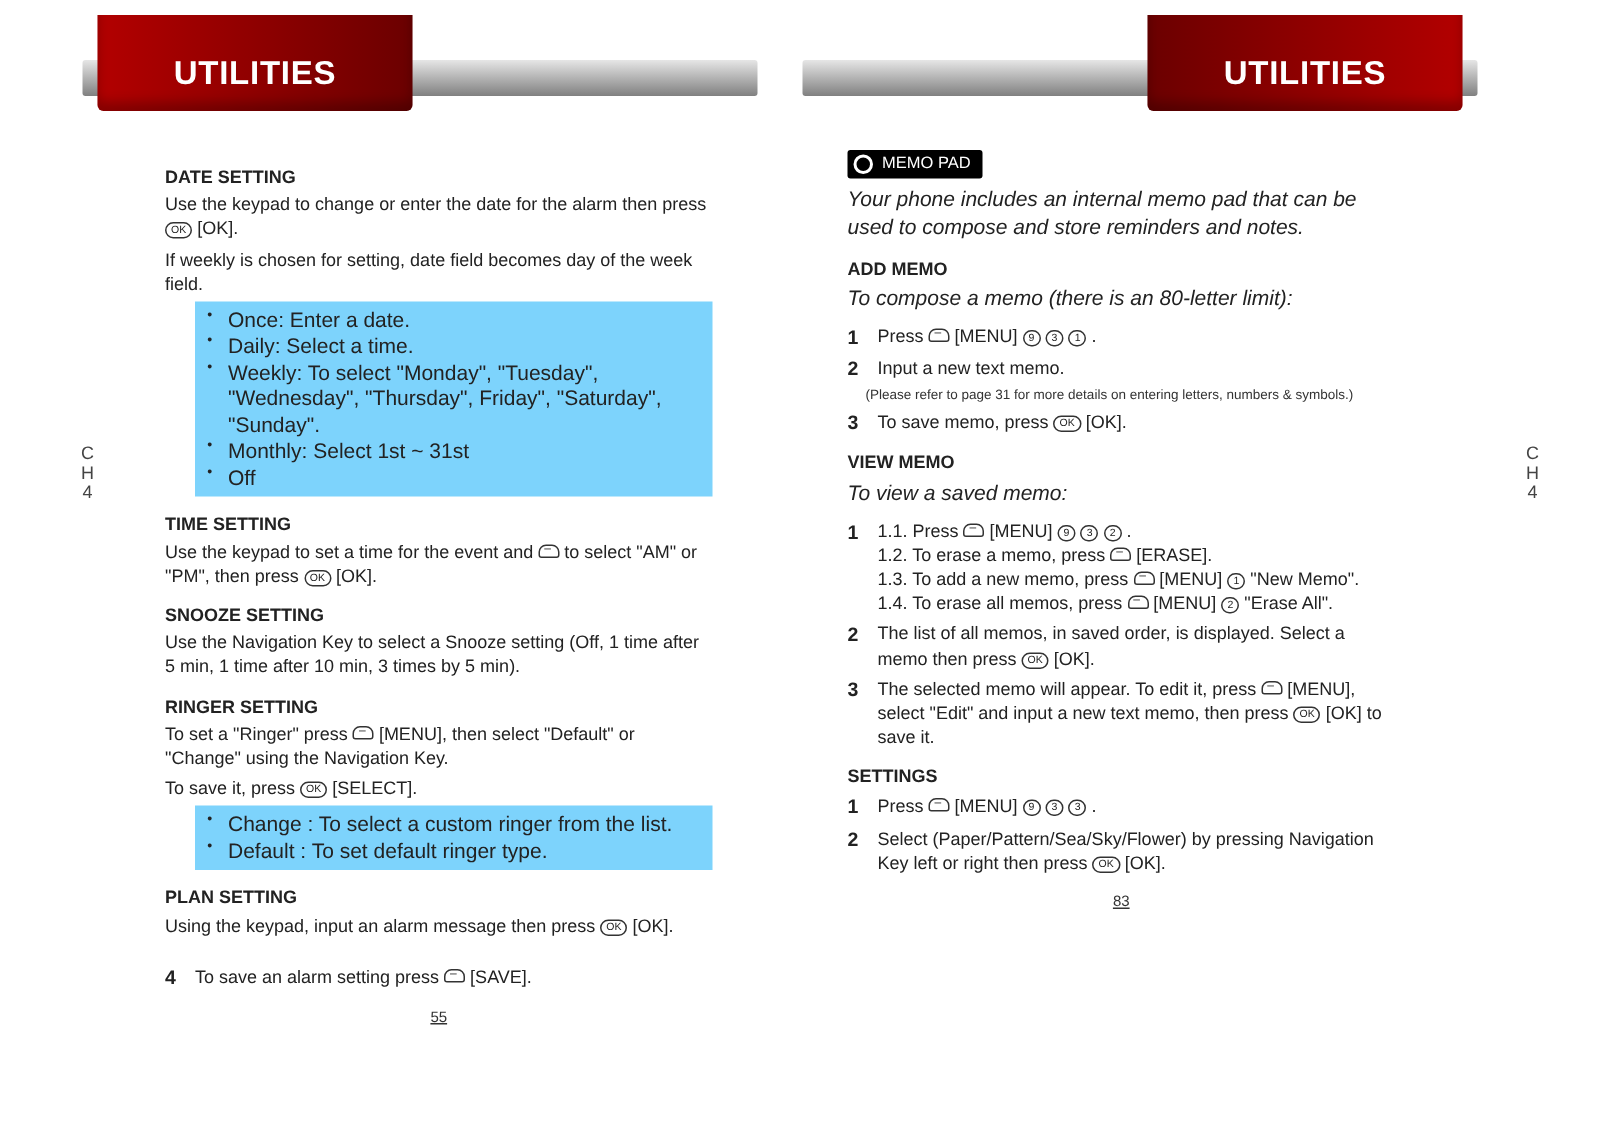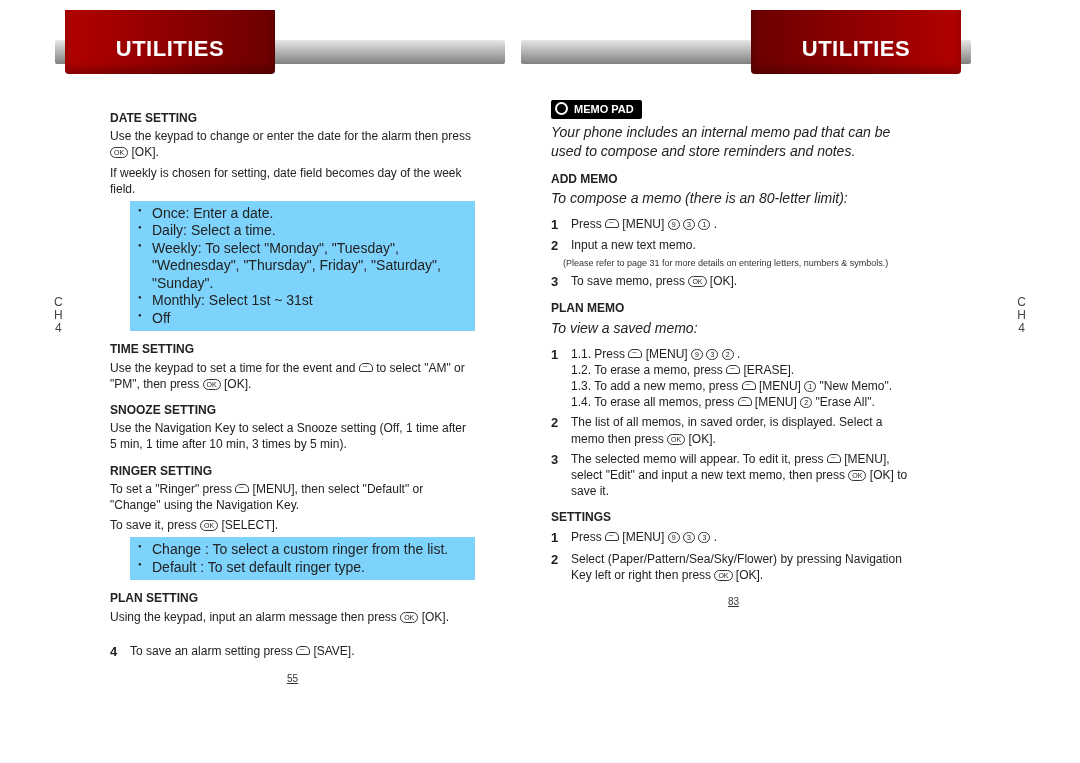--- a/index.html
+++ b/index.html
@@ -6,21 +6,21 @@
   body {
     background: #fff;
     font-family: Arial, Helvetica, sans-serif;
     width: 1080px;
     height: 763px;
     position: relative;
     overflow: hidden;
   }
   .spread {
     display: flex;
-    gap: 16px;
+    gap: 30px;
     padding: 40px 55px 20px 55px;
   }
   .page {
     width: 450px;
     position: relative;
   }
   .header-bar {
     display: flex;
     height: 34px;
     margin-bottom: 12px;
@@ -82,24 +82,24 @@
     top: 296px;
     font-size: 12px;
     color: #444;
     text-align: center;
     line-height: 1.1;
   }
   .tab-label.left { left: 54px; }
   .tab-label.right { right: 54px; }
   .black-chip {
     display: inline-flex;
-    align-items: flex-start;
+    align-items: center;
     background: #000;
     color: #fff;
-    font-weight: bold;
+    font-weight: normal;
     font-size: 11px;
     padding: 2px 8px 2px 4px;
     border-radius: 2px;
     margin: 0 0 2px 0;
   }
   .black-chip .dot {
     width: 13px; height: 13px; background: #000; border: 2px solid #fff; border-radius: 50%;
     margin-right: 6px; display: inline-block;
   }
   .chip-intro { font-size: 14px; margin: 2px 0 8px 0; color: #222; font-style: italic; }
@@ -214,21 +214,21 @@
       <div class="num-item">
         <div class="n">2</div>
         <div class="t">Input a new text memo.</div>
       </div>
       <div class="sub-note">(Please refer to page 31 for more details on entering letters, numbers &amp; symbols.)</div>
       <div class="num-item">
         <div class="n">3</div>
         <div class="t"><span>To save memo, press </span><span class="key-icon">OK</span><span> [OK].</span></div>
       </div>
 
-      <div class="section-heading">PLAN MEMO</div>
+      <div class="section-heading">VIEW MEMO</div>
       <div class="chip-intro">To view a saved memo:</div>
       <div class="num-item">
         <div class="n">1</div>
         <div class="t">
           <div><span>1.1. Press </span><span class="soft-icon"></span><span> [MENU] </span><span class="key-icon">9</span> <span class="key-icon">3</span> <span class="key-icon">2</span><span> .</span></div>
           <div><span>1.2. To erase a memo, press </span><span class="soft-icon"></span><span> [ERASE].</span></div>
           <div><span>1.3. To add a new memo, press </span><span class="soft-icon"></span><span> [MENU] </span><span class="key-icon">1</span><span> "New Memo".</span></div>
           <div><span>1.4. To erase all memos, press </span><span class="soft-icon"></span><span> [MENU] </span><span class="key-icon">2</span><span> "Erase All".</span></div>
         </div>
       </div>

